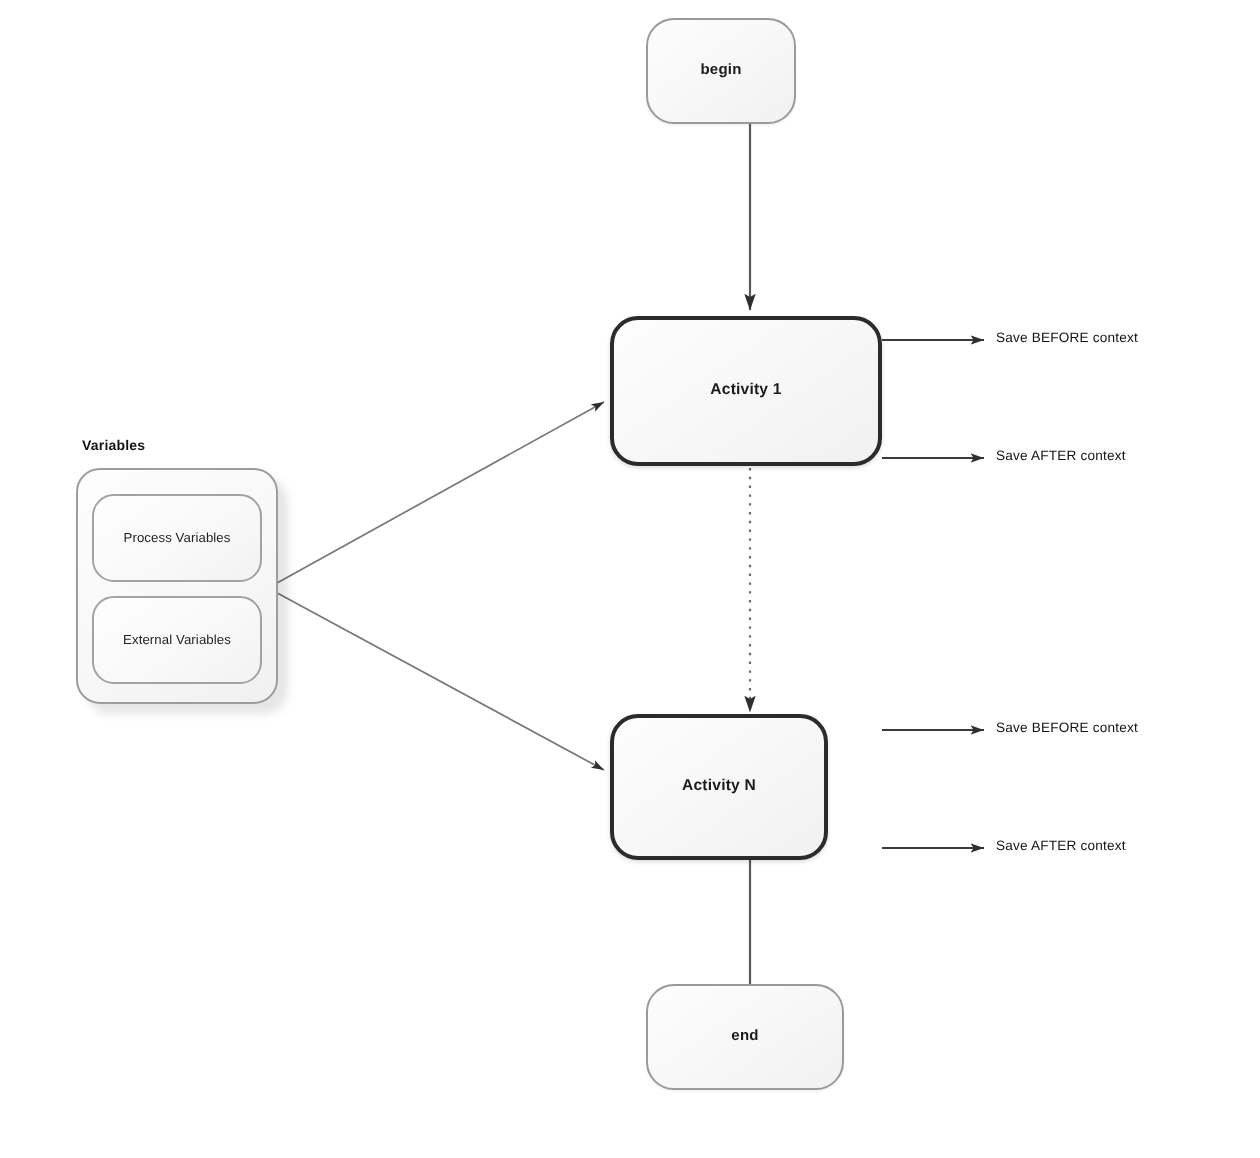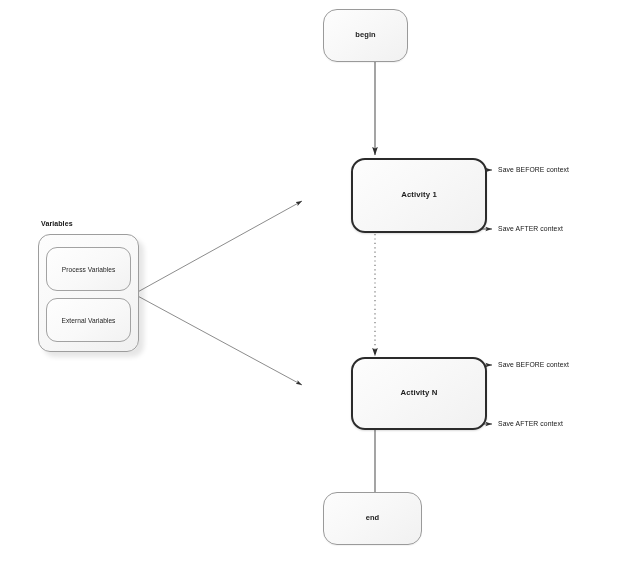--- a/index.html
+++ b/index.html
@@ -48,21 +48,20 @@
   .terminal {
     border: 1px solid #9a9a9a;
     border-radius: 14px;
     box-shadow: 0 1px 1px rgba(0,0,0,0.05);
   }
 
   .activity {
     border: 2.1px solid #2b2b2b;
     border-radius: 14px;
     box-shadow: 0 1px 2px rgba(0,0,0,0.14);
-    margin-left: 46px;
   }
   .activity .node-label { font-size: 7.8px; }
 
   
   #variables-group {
     position: absolute;
     left: 38px;
     top: 234px;
     width: 101px;
     height: 118px;
@@ -143,29 +142,29 @@
 
     <line x1="134" y1="294" x2="302" y2="385" stroke="#777777" stroke-width="0.85" marker-end="url(#ah-small)"></line>
 
     <line x1="441" y1="170" x2="492" y2="170" stroke="#3a3a3a" stroke-width="0.9" marker-end="url(#ah-small)"></line>
     <line x1="441" y1="229" x2="492" y2="229" stroke="#3a3a3a" stroke-width="0.9" marker-end="url(#ah-small)"></line>
 
     <line x1="441" y1="365" x2="492" y2="365" stroke="#3a3a3a" stroke-width="0.9" marker-end="url(#ah-small)"></line>
     <line x1="441" y1="424" x2="492" y2="424" stroke="#3a3a3a" stroke-width="0.9" marker-end="url(#ah-small)"></line>
   </svg>
 
-  <div class="node terminal" style="left:323px; top:9px; width:85px; height:53px;">
+  <div class="node terminal" style="left:323px; top:9px; width:75px; height:53px;">
     <span class="node-label">begin</span>
   </div>
 
   <div class="node activity" style="left:305px; top:158px; width:136px; height:75px;">
     <span class="node-label">Activity 1</span>
   </div>
 
-  <div class="node activity" style="left:305px; top:357px; width:136px; height:73px;">
+  <div class="node activity" style="left:305px; top:357px; width:109px; height:73px;">
     <span class="node-label">Activity N</span>
   </div>
 
   <div class="node terminal" style="left:323px; top:492px; width:99px; height:53px;">
     <span class="node-label">end</span>
   </div>
 
   <div id="variables-title">Variables</div>
 
   <div id="variables-group">

